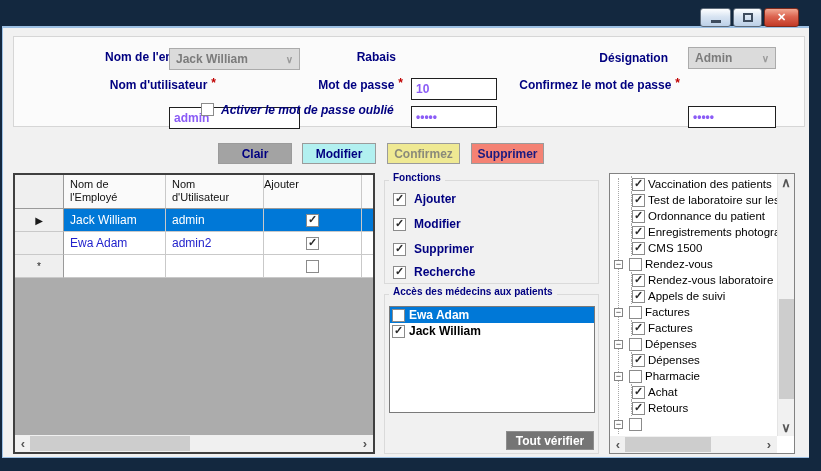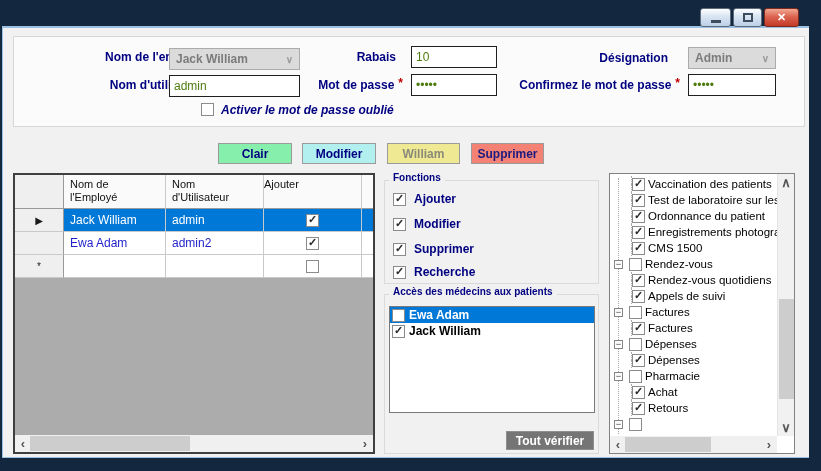--- a/index.html
+++ b/index.html
@@ -20,33 +20,33 @@
   .glyph-max { width:10px; height:9px; border:2px solid #3E4C5E; background:transparent; }
 
   .client { position:absolute; left:3px; top:28px; width:806px; height:429px; background:#F1F1F1; }
 
   
   .topbox { position:absolute; left:10px; top:8px; width:792px; height:91px; background:#FBFBFB; border:1px solid #D6D6D6; }
   .flabel { position:absolute; display:flex; justify-content:flex-end; align-items:flex-start; gap:4px;
       font-size:12px; font-weight:bold; color:#000080; }
   .req { color:#C00000; font-size:12px; font-weight:bold; line-height:10px; }
   .tbox { position:absolute; height:22px; border:1px solid #1F1F1F; background:#fff;
-      font-size:12px; font-weight:normal; color:#4d7c0f; padding:0 4px; outline:none; }
+      font-size:12px; font-weight:bold; color:#8b5cf6; padding:0 4px; outline:none;margin-top:32px; }
   .combo { position:absolute; height:22px; background:#DBDBDB; border:1px solid #ABABAB;
       display:flex; align-items:center; justify-content:space-between; padding:0 6px;
       font-size:12px; font-weight:bold; color:#7B7B7B; }
   .combo .arrow { color:#9A9A9A; font-size:10px; }
   .cb { width:13px; height:13px; border:1px solid #8B8B8B; background:#fff; display:inline-flex;
       align-items:center; justify-content:center; flex:none; }
   .cb.checked::after { content:"✓"; font-size:11px; font-weight:bold; color:#2B2B2B; margin-top:-1px; }
 
   
   .act-btn { position:absolute; top:115px; height:21px; border:1px solid #9B9B9B; font-size:12px; font-weight:bold;
       color:#000080; display:flex; align-items:center; justify-content:center; cursor:default; }
-  .b-clair { left:215px; width:74px; background:#86efac; }
+  .b-clair { left:215px; width:74px; background:#a3a3a3; }
   .b-modifier { left:299px; width:74px; background:#B2F0F0; }
   .b-sauvegar { left:384px; width:73px; background:#EFE993; color:#8A8A7A; }
   .b-supprimer { left:468px; width:73px; background:#F48274; color:#1A1A80; }
 
   
   .grid { position:absolute; left:10px; top:145px; width:362px; height:281px; border:2px solid #3F3F3F;
       background:#ACACAC; display:flex; flex-direction:column; }
   .ghead { display:flex; height:34px; background:#FAFAFA; flex:none; }
   .ghead .gc { border-right:1px solid #C9C9C9; border-bottom:1px solid #9A9A9A; font-size:11px; color:#111;
       white-space:pre-line; padding:3px 0 0 6px; line-height:13px; }
@@ -157,21 +157,21 @@
       <input class="tbox" style="left: 674px; top: 37px; width: 88px;" value="•••••">
 
       <span class="cb" style="position:absolute;left:187px;top:66px;"></span>
       <div class="flabel" style="left:207px;top:66px;width:240px;justify-content:flex-start;font-style:italic;">
         <span>Activer le mot de passe oublié</span>
       </div>
     </div>
 
     <div class="act-btn b-clair">Clair</div>
     <div class="act-btn b-modifier">Modifier</div>
-    <div class="act-btn b-sauvegar">William</div>
+    <div class="act-btn b-sauvegar">Confirmez</div>
     <div class="act-btn b-supprimer">Supprimer</div>
 
     <div class="grid">
       <div class="ghead">
         <div class="gc w-rh rowhdr"></div>
         <div class="gc w-c1">Nom de
 l'Employé</div>
         <div class="gc w-c2">Nom
 d'Utilisateur</div>
         <div class="gc w-c3">Ajouter</div>
@@ -276,21 +276,21 @@
             <span class="cb checked"></span>
             <span class="tlabel">CMS 1500</span>
           </div>
         <div class="trow parent">
             <span class="expander">−</span>
             <span class="cb"></span>
             <span class="tlabel">Rendez-vous</span>
           </div>
         <div class="trow child">
             <span class="cb checked"></span>
-            <span class="tlabel">Rendez-vous quotidiens</span>
+            <span class="tlabel">Rendez-vous laboratoire</span>
           </div>
         <div class="trow child">
             <span class="cb checked"></span>
             <span class="tlabel">Appels de suivi</span>
           </div>
         <div class="trow parent">
             <span class="expander">−</span>
             <span class="cb"></span>
             <span class="tlabel">Factures</span>
           </div>

